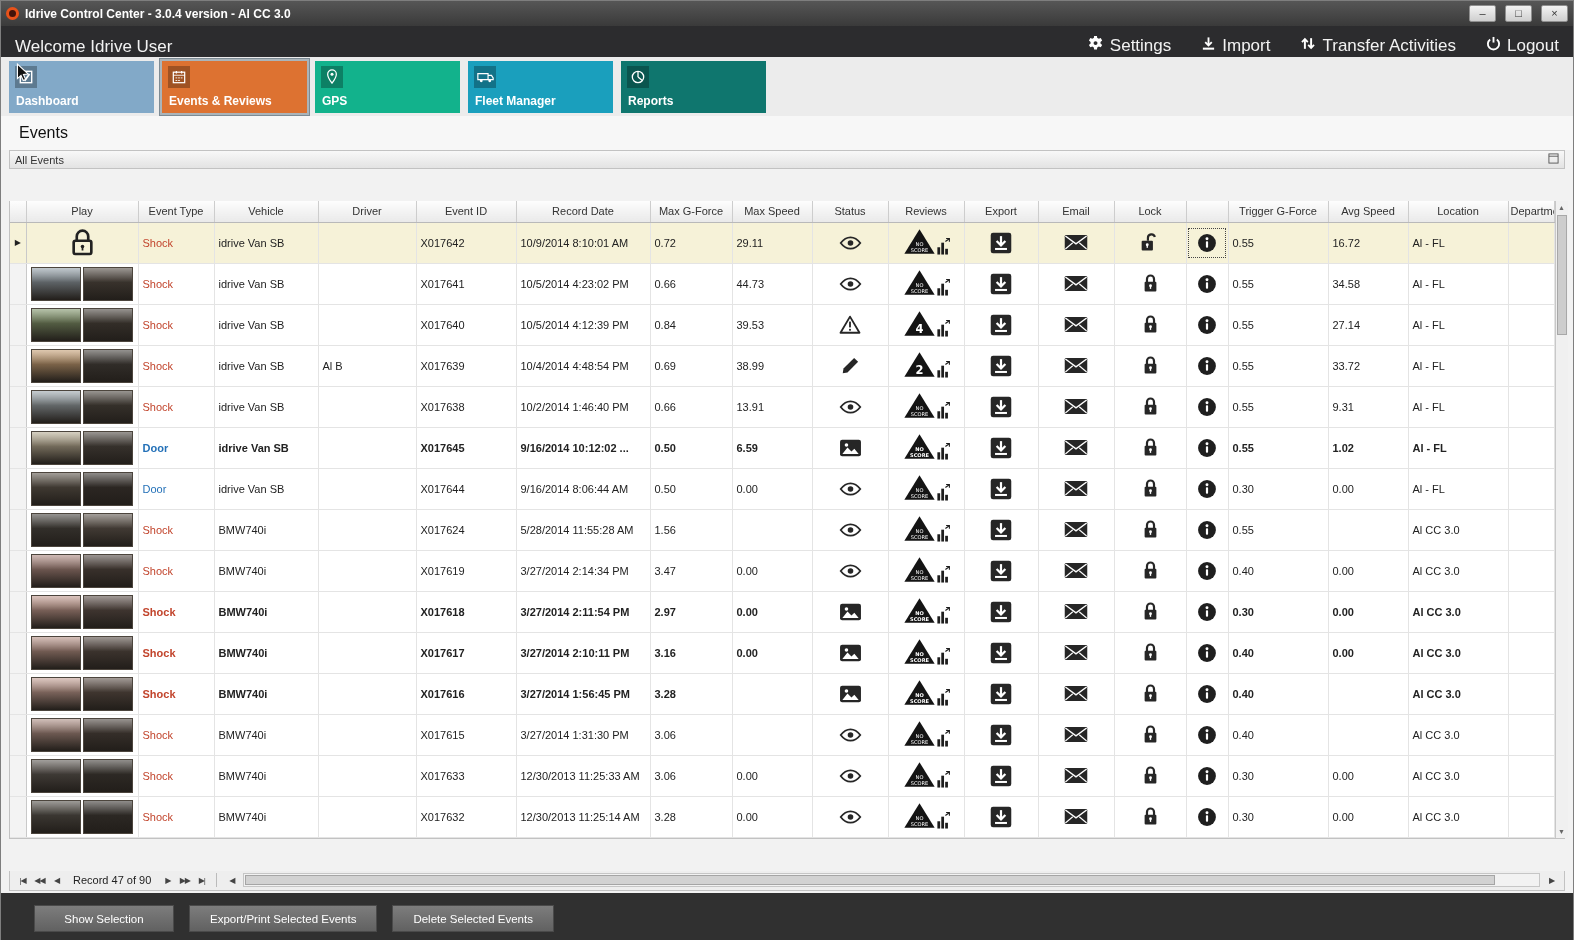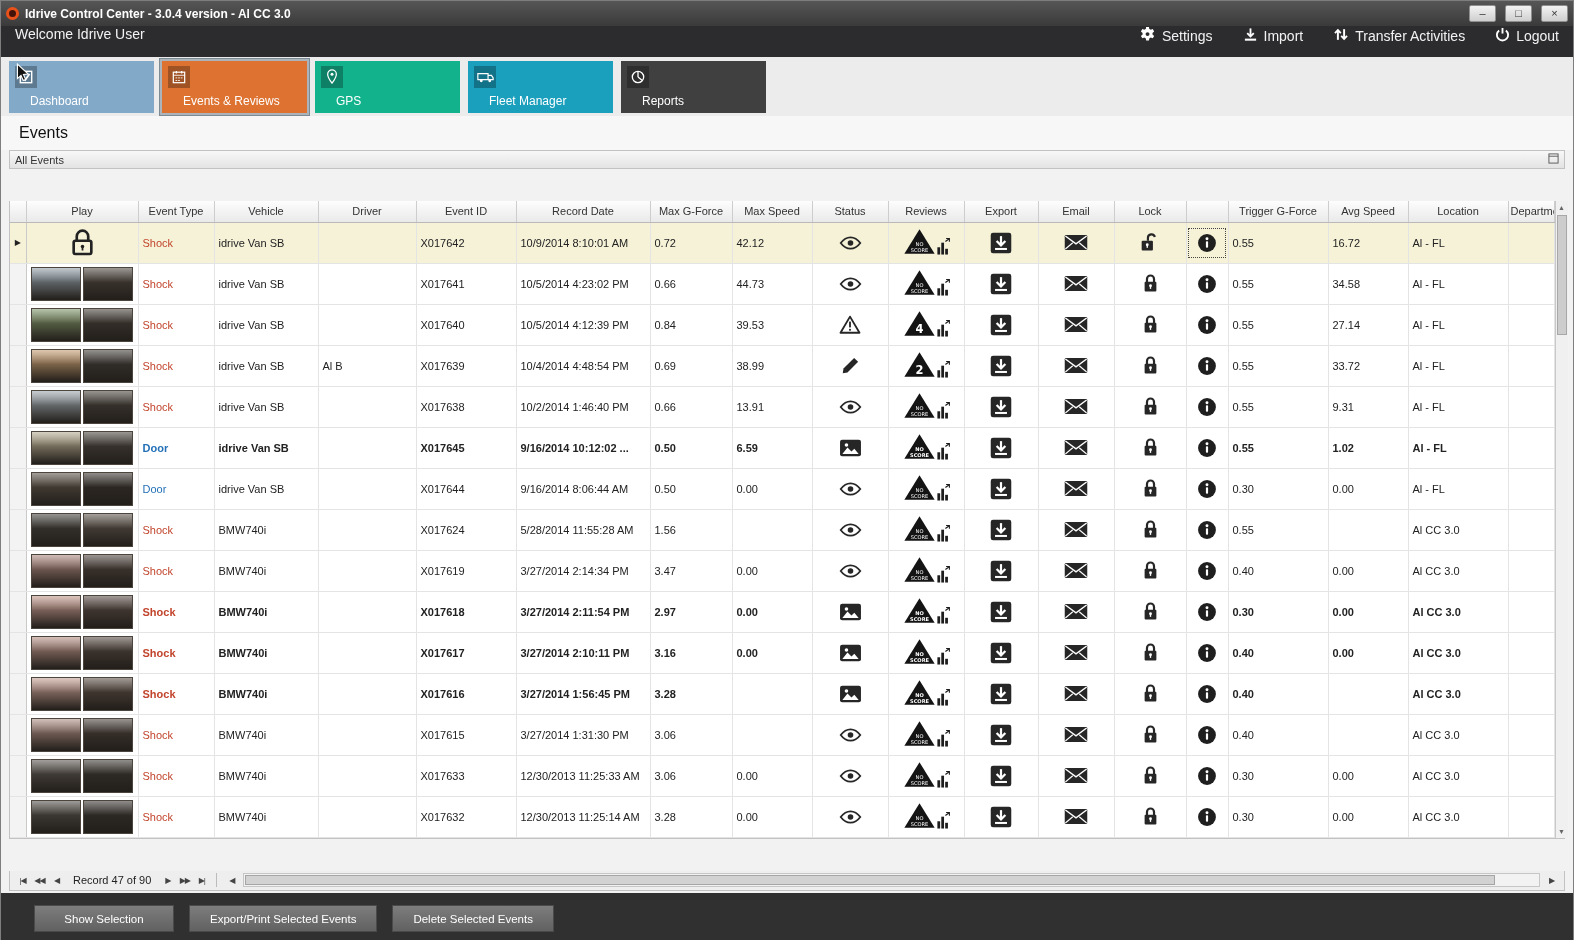--- a/index.html
+++ b/index.html
@@ -14,31 +14,31 @@
   
   .titlebar { height:25px; flex:0 0 25px; background:linear-gradient(#565656,#3a3a3a); color:#fff;
     display:flex; align-items:center; padding:0 5px; gap:6px; }
   .app-icon { width:13px; height:13px; border-radius:50%; border:3px solid #e8521a; background:#43130a; }
   .titlebar .t { font-size:12px; font-weight:bold; }
   .titlebar .sp { flex:1; }
   .winbtn { width:27px; height:17px; margin-left:3px; background:linear-gradient(#f3f3f3,#cfcfcf); border:1px solid #8f8f8f;
     border-radius:2px; color:#333; font-size:11px; line-height:15px; text-align:center; }
 
   
-  .welcomebar { height:31px; flex:0 0 31px; background:#2c2c2e; color:#f2f2f2; display:flex; align-items:flex-start; padding:0 14px; font-size:14px; }
+  .welcomebar { height:31px; flex:0 0 31px; background:#2c2c2e; color:#f2f2f2; display:flex; align-items:flex-end; padding:0 14px; font-size:17px; }
   .wb-actions { margin-left:auto; display:flex; align-items:center; }
   .wb-action { display:flex; align-items:center; gap:6px; margin-left:30px; cursor:default; color:#f2f2f2; }
 
   
   .tiles { height:59px; flex:0 0 59px; background:#ececec; display:flex; align-items:center; padding:0 8px; gap:8px; }
   .tile { position:relative; width:145px; height:52px; color:#fff; }
   .tile.active { box-shadow:0 0 0 2px #aab4ba, 0 0 0 3px #7d8b94; }
   .tile-icon { position:absolute; top:5px; left:6px; width:22px; height:22px; background:rgba(0,0,0,.28);
     display:flex; align-items:center; justify-content:center; }
-  .tile-label { position:absolute; left:21px; bottom:5px; font-size:12px; font-weight:normal; }
+  .tile-label { position:absolute; left:7px; bottom:5px; font-size:12px; font-weight:bold; }
   .cursor-overlay { position:absolute; top:2px; left:7px; }
 
   
   .page-title { height:34px; flex:0 0 34px; background:#f7f7f7; display:flex; align-items:center; padding-left:18px;
     font-size:16px; color:#111; }
 
   
   .grid-area { margin:0 8px; display:flex; flex-direction:column;gap:32px; }
   .group-bar { height:19px; background:linear-gradient(#f8f8f8,#e3e3e3); border:1px solid #c2c2c2;
     display:flex; align-items:center; padding:0 5px; font-size:11px; color:#333; }
@@ -175,21 +175,21 @@
       <div class="tile" style="background: rgb(26, 159, 189);">
         <span class="tile-icon">
           <svg viewBox="0 0 20 14" width="17" height="12">
             <path d="M1 3h12v7H1zM13 5h4l2 3v2h-6" fill="none" stroke="#fff" stroke-width="1.4"></path>
             <circle cx="5" cy="11.5" r="1.7" fill="#fff"></circle>
             <circle cx="15" cy="11.5" r="1.7" fill="#fff"></circle>
           </svg>
         </span>
         <span class="tile-label">Fleet Manager</span>
       </div>
-      <div class="tile" style="background: #404040;">
+      <div class="tile" style="background: #0f766e;">
         <span class="tile-icon">
           <svg viewBox="0 0 16 16" width="14" height="14">
             <circle cx="8" cy="8" r="6.5" fill="none" stroke="#fff" stroke-width="1.5"></circle>
             <path d="M8 8V1.5M8 8l5 4" stroke="#fff" stroke-width="1.5" fill="none"></path>
           </svg>
         </span>
         <span class="tile-label">Reports</span>
       </div>
     </div>
 
@@ -260,21 +260,21 @@
                     <circle cx="15" cy="21" r="2" fill="#222"></circle>
                     <rect x="14" y="21" width="2" height="4.5" fill="#222"></rect>
                   </svg>
                 </span></td>
               <td class="txt" style="color:#c2452d">Shock</td>
               <td class="txt">idrive Van SB</td>
               <td class="txt"></td>
               <td class="txt">X017642</td>
               <td class="txt">10/9/2014 8:10:01 AM</td>
               <td class="num">0.72</td>
-              <td class="num">42.12</td>
+              <td class="num">29.11</td>
               <td class="cicon"><span class="ic-wrap">
                   <svg viewBox="0 0 26 16" width="23" height="14">
                     <path d="M13 1.5C7.5 1.5 3.3 6 1.8 8c1.5 2 5.7 6.5 11.2 6.5S22.7 10 24.2 8C22.7 6 18.5 1.5 13 1.5Z" fill="none" stroke="#262626" stroke-width="2"></path>
                     <circle cx="13" cy="8" r="3.2" fill="#262626"></circle>
                   </svg>
                 </span></td>
               <td class="cicon"><span class="review-badge">
                   <svg viewBox="0 0 40 33" width="33" height="27">
                     <path d="M20 1.5 38.5 31.5H1.5Z" fill="#141414"></path>
                     <g fill="#fff" text-anchor="middle" font-family="DejaVu Sans,sans-serif">

